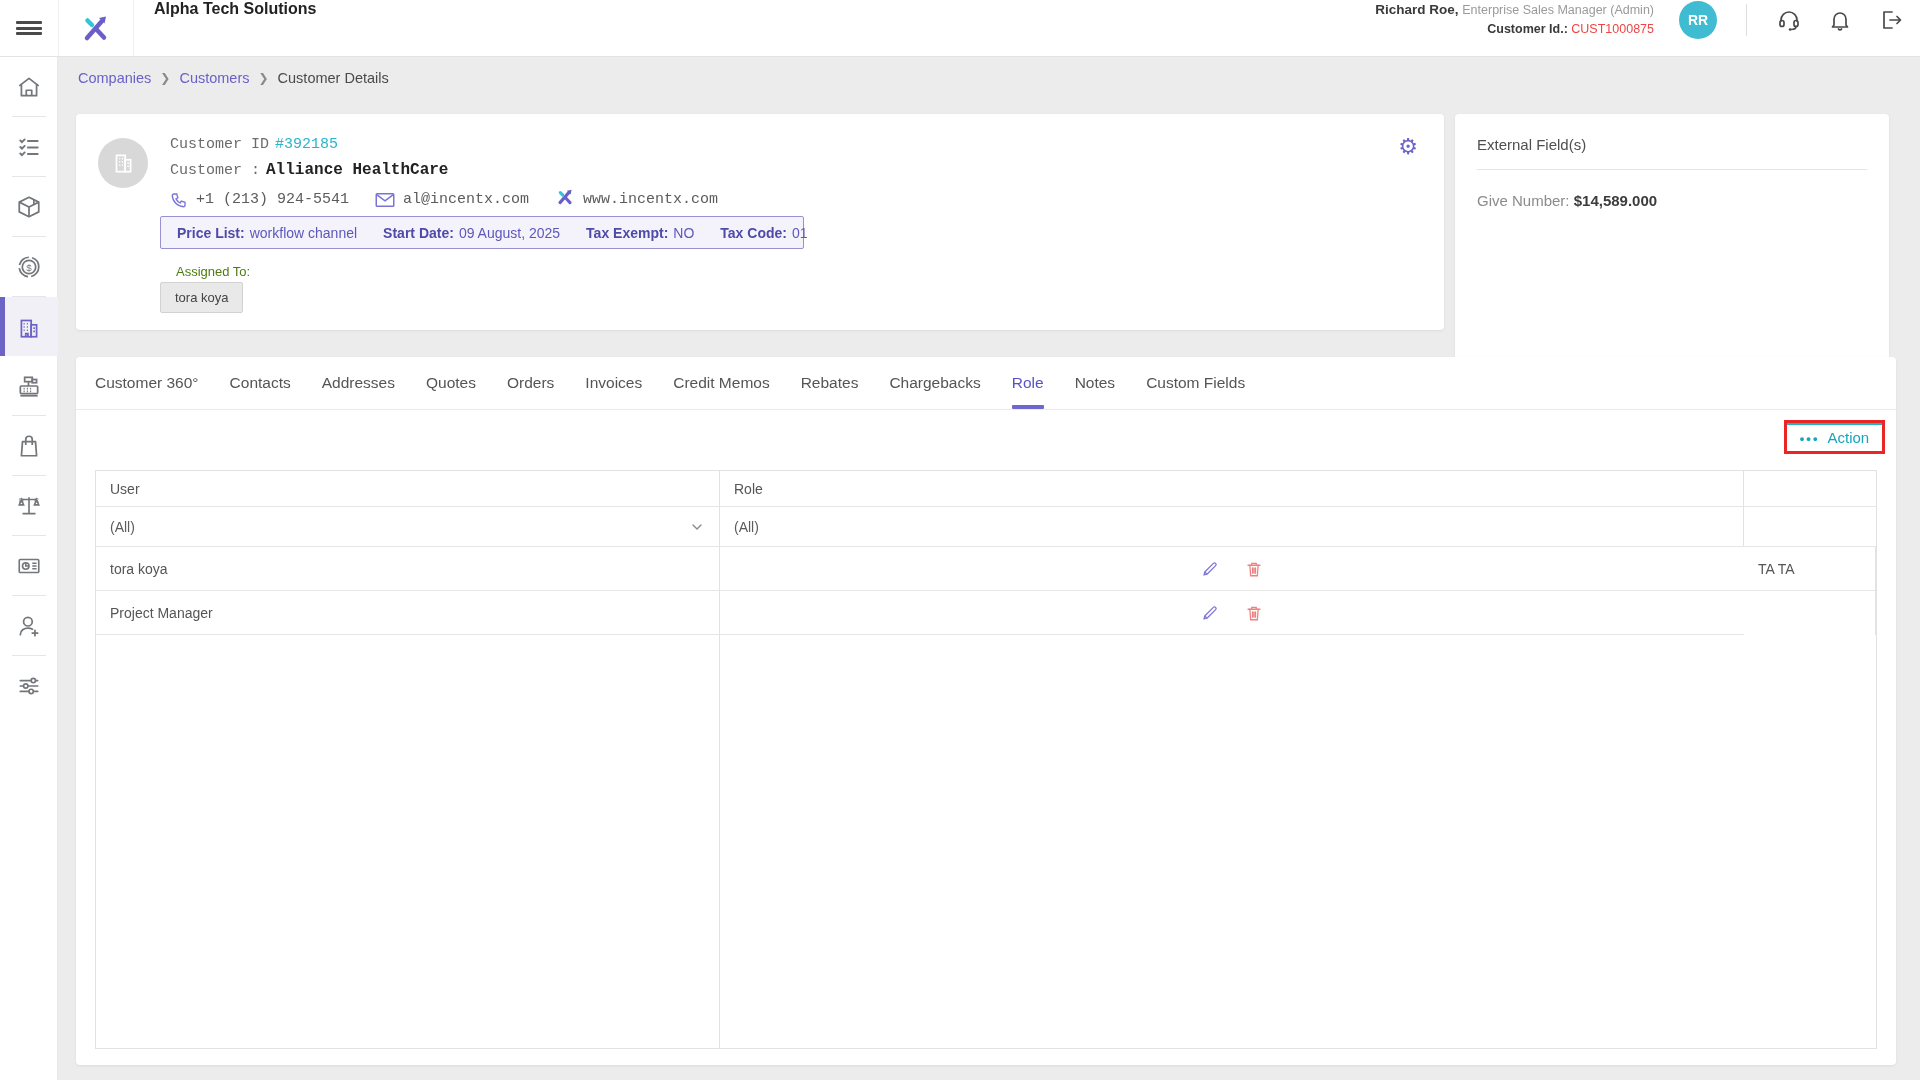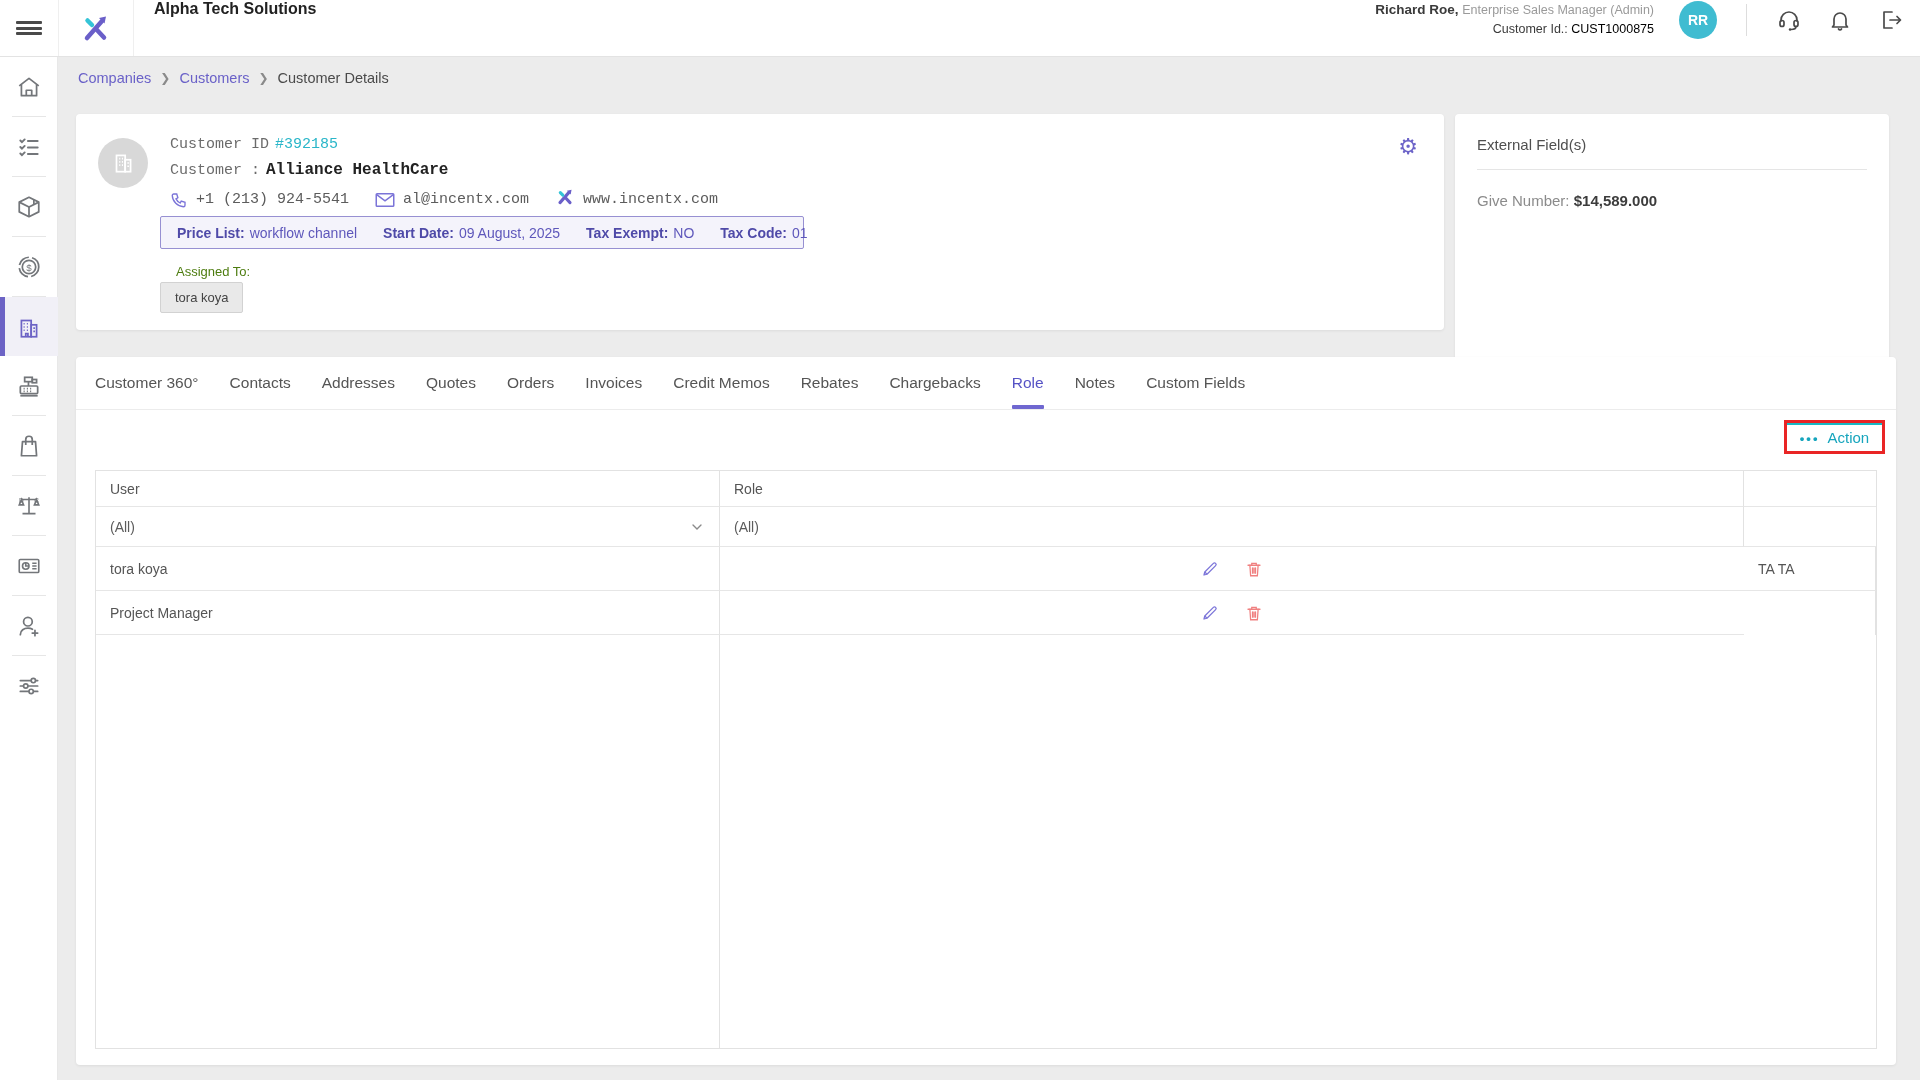--- a/index.html
+++ b/index.html
@@ -13,22 +13,22 @@
   .hamburger span { display:block; width:26px; height:3px; background:#4a4a4a; border-radius:1px; margin:2.5px 0; }
   .logo-box { width:76px; height:56px; display:flex; align-items:center; justify-content:center;
     border-left:1px solid #efefef; border-right:1px solid #efefef; }
   .app-title { font-size:16px; font-weight:bold; color:#222; margin-left:20px; }
   .header-right { margin-left:auto; display:flex; align-items:center; padding-right:16px; gap:25px; }
   .user-text { text-align:right; line-height:1.5; }
   .user-line1 { font-size:13.5px; }
   .user-name { font-weight:bold; color:#3a3a3a; }
   .user-role { color:#9a9a9a; font-size:12.5px; }
   .user-line2 { font-size:12.5px; }
-  .cust-id-label { font-weight:normal; color:#3a3a3a; }
-  .cust-id-value { color:#000000; }
+  .cust-id-label { font-weight:bold; color:#3a3a3a; }
+  .cust-id-value { color:#ef4444; }
   .avatar { width:38px; height:38px; border-radius:50%; background:#3fbcd1; color:#fff;
     display:flex; align-items:center; justify-content:center; font-size:14px; font-weight:bold; }
   .hdr-sep { width:1px; height:32px; background:#ddd; margin:0 4px; }
   .hdr-icon { width:26px; height:26px; color:#4a4a4a; display:flex; align-items:center; justify-content:center; cursor:pointer; }
 
   
   .sidebar { position:absolute; left:0; top:57px; width:58px; height:1023px; background:#fff;
     border-right:1px solid #e8e8e8; z-index:20; }
   .side-item { width:58px; height:59px; display:flex; align-items:center; justify-content:center;
     color:#73767a; position:relative; cursor:pointer; }

